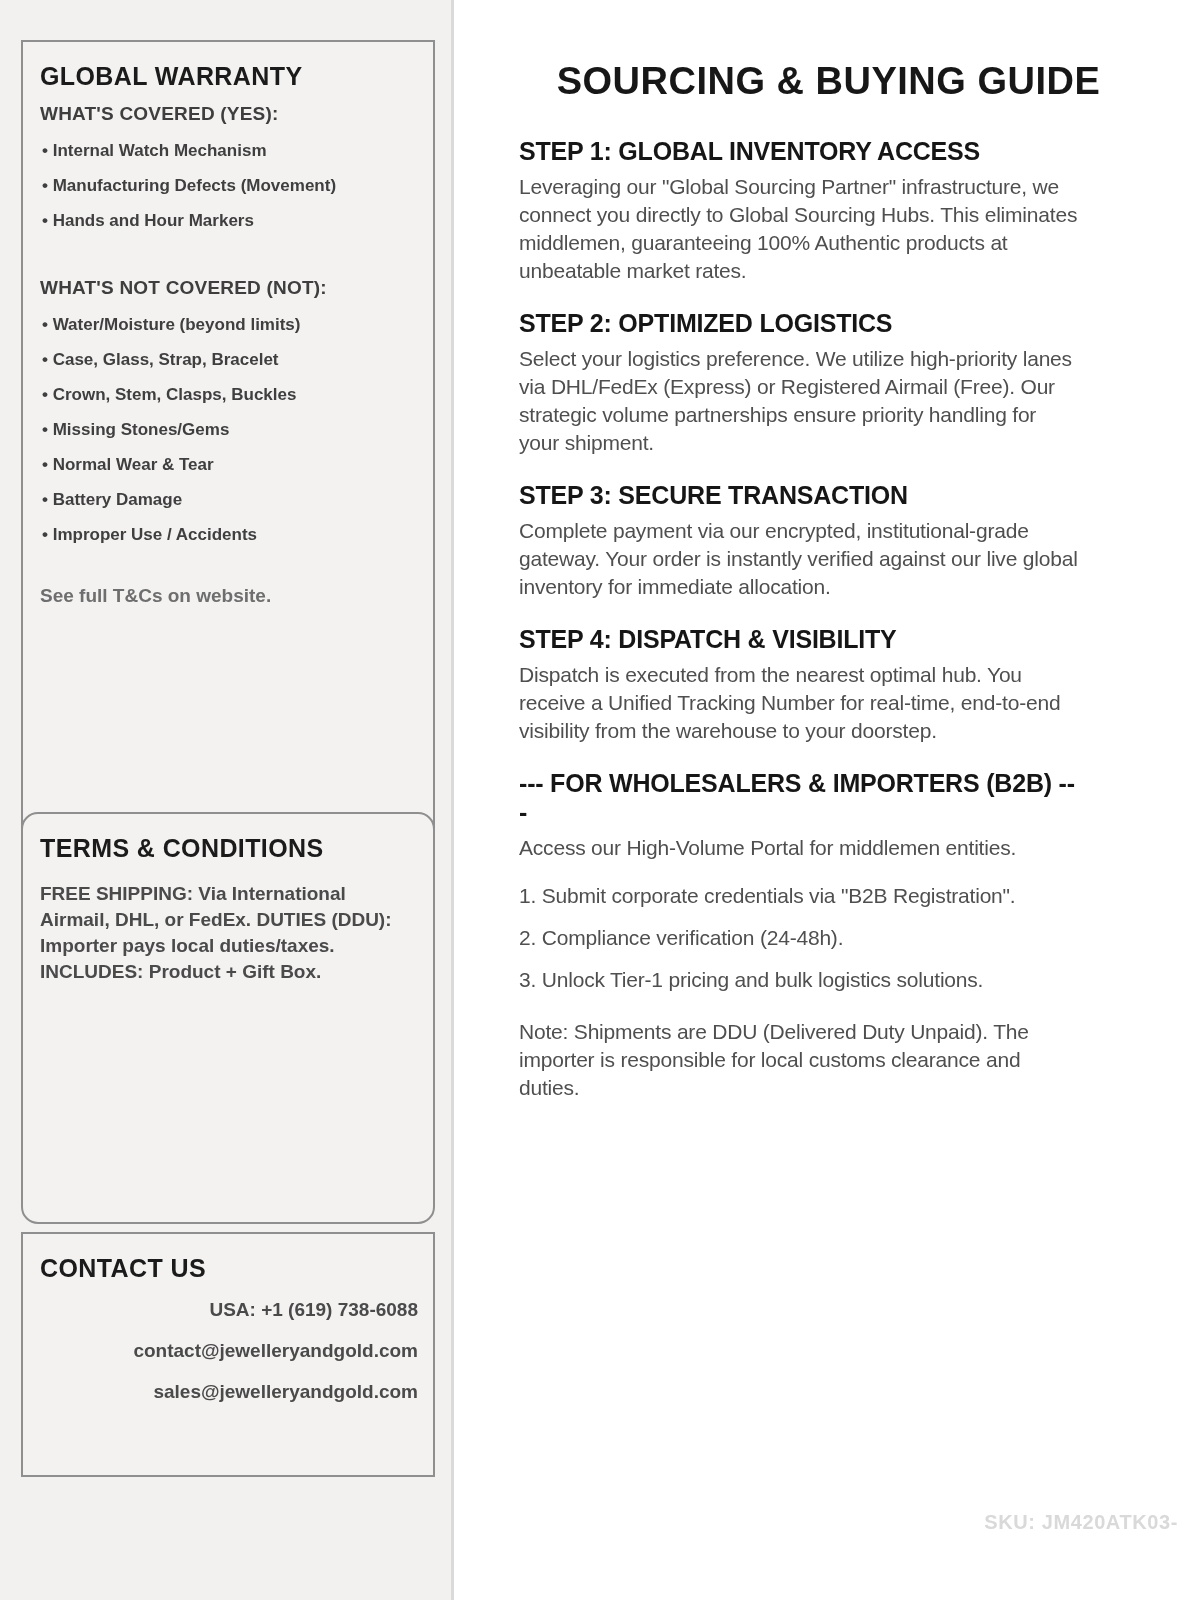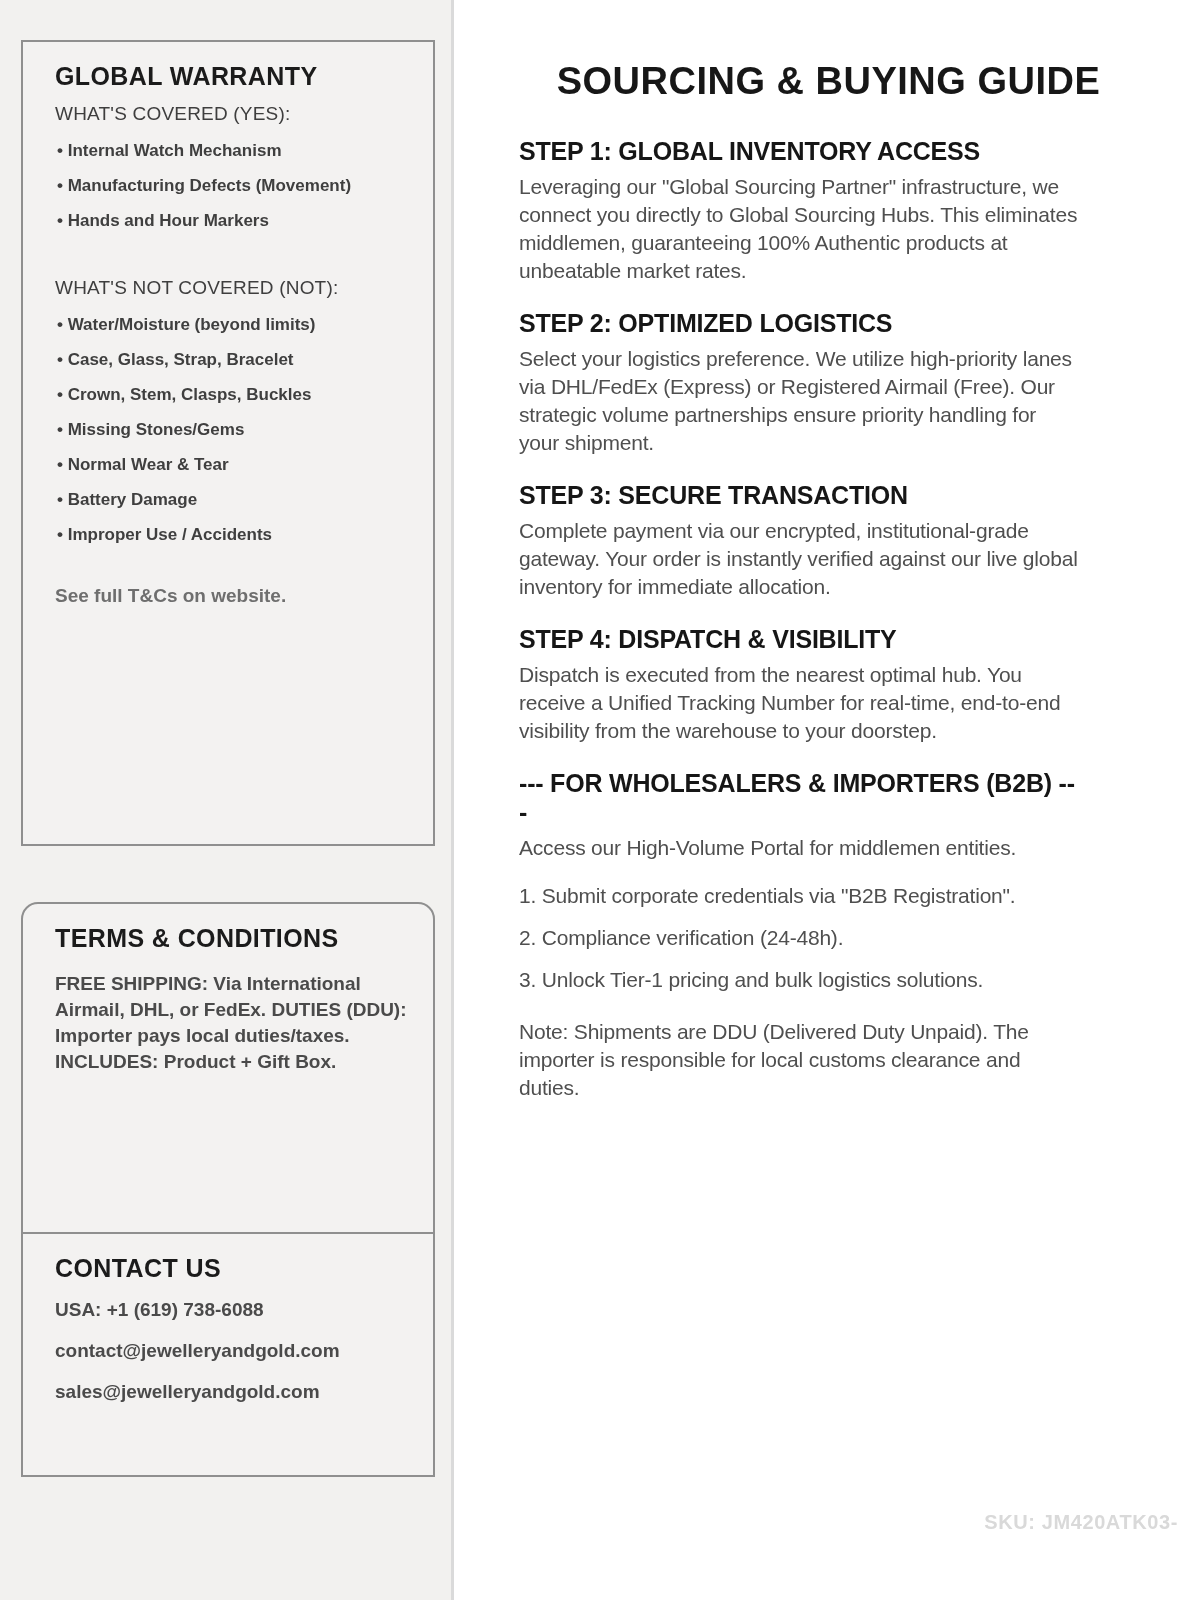--- a/index.html
+++ b/index.html
@@ -22,37 +22,37 @@
     border-right: 3px solid #dadada;
     box-sizing: border-box;
   }
   .box {
     position: absolute;
     left: 21px;
     width: 414px;
     box-sizing: border-box;
     border: 2px solid #8f8f8f;
     background: #f3f2f1;
-    padding: 20px 15px 18px 32px;
+    padding: 20px 15px 18px 17px;
   }
   .box-warranty { top: 40px;  height: 806px; }
-  .box-terms    { top: 902px; height: 347px; border-radius: 17px; }
+  .box-terms    { top: 812px; height: 412px; border-radius: 17px; }
   .box-contact  { top: 1232px; height: 245px; }
 
   .box h2 {
     margin: 0 0 12px 0;
     font-size: 25px;
     font-weight: 700;
     letter-spacing: 0.4px;
     color: #1b1b1b;
   }
   .box h3 {
     margin: 10px 0 16px 0;
     font-size: 19px;
-    font-weight: 400;
+    font-weight: 700;
     color: #3e3e3e;
     letter-spacing: 0.2px;
   }
   .box h3.second { margin-top: 46px; }
   .box ul {
     margin: 0; padding: 0;
     list-style: none;
   }
   .box li {
     font-size: 17px;
@@ -73,20 +73,21 @@
     font-size: 19px;
     font-weight: 700;
     color: #4a4a4a;
     line-height: 26px;
   }
   .contact-line {
     margin: 0 0 19px 0;
     font-size: 19px;
     font-weight: 700;
     color: #4a4a4a;
+    text-align: right;
   }
   .contact-line.first { margin-top: 16px; }
 
   
   .main {
     position: absolute;
     left: 457px; top: 0;
     width: 743px;
     height: 1552px;
   }

